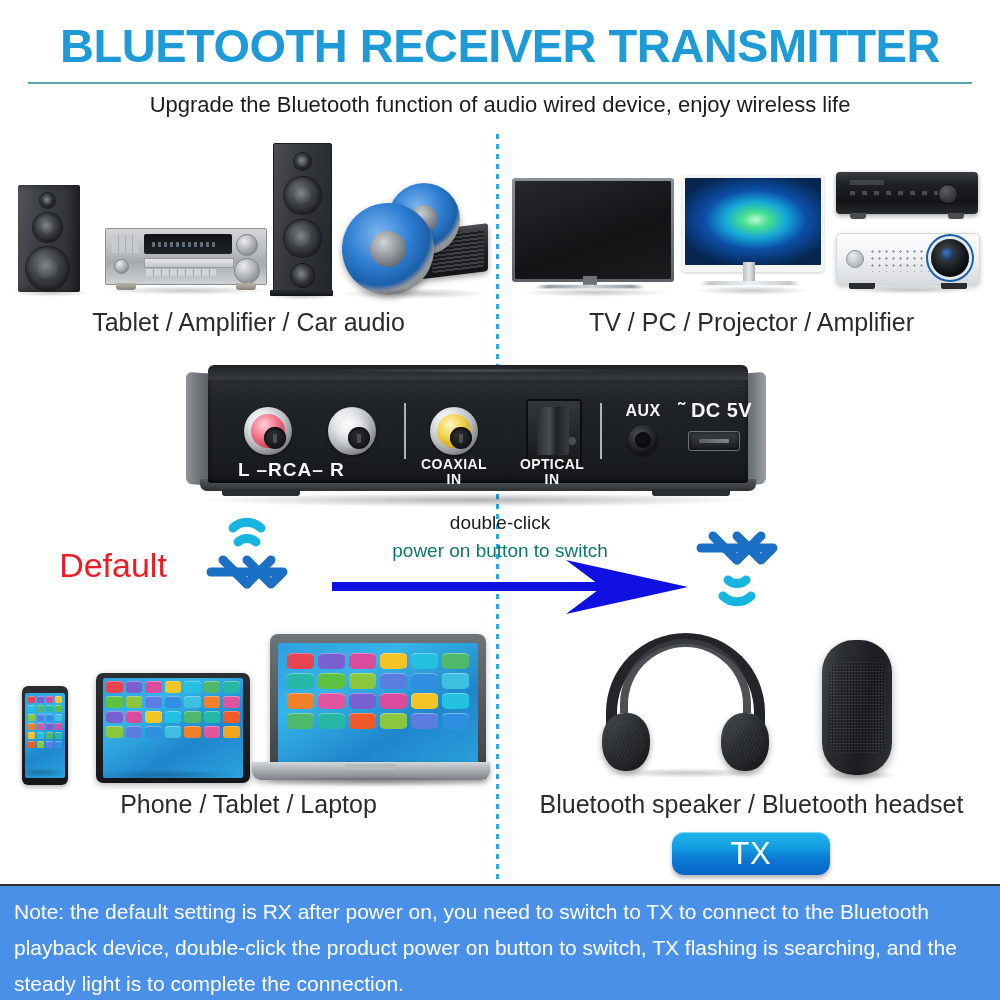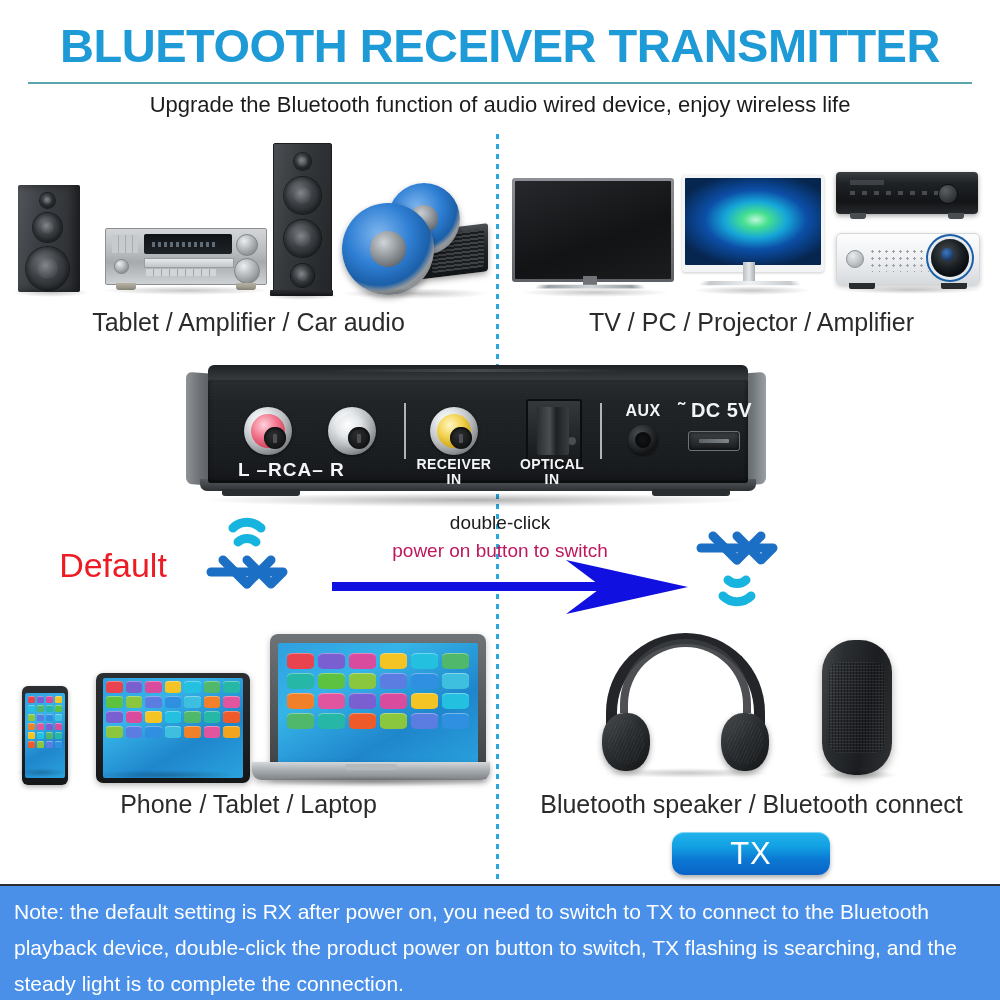--- a/index.html
+++ b/index.html
@@ -233,21 +233,21 @@
   .default-lbl{
     position:absolute;left:28px;top:546px;width:170px;
     text-align:center;font-size:34px;color:#ED1C24;white-space:nowrap;
   }
   .bt-rx{position:absolute;left:205px;top:508px;width:84px;height:92px;}
   .bt-tx{position:absolute;left:695px;top:518px;width:84px;height:92px;}
 
   .dclick{position:absolute;left:330px;top:512px;width:340px;text-align:center;
     font-size:19px;color:#1c1c1c;white-space:nowrap;}
   .dclick2{position:absolute;left:330px;top:540px;width:340px;text-align:center;
-    font-size:19px;color:#be185d;white-space:nowrap;}
+    font-size:19px;color:#0f766e;white-space:nowrap;}
   .arrow-shaft{position:absolute;left:332px;top:582px;width:290px;height:9px;background:#1010E0;}
   .arrow-head{position:absolute;left:560px;top:556px;width:130px;height:62px;}
 
   
   .phone{position:absolute;left:22px;top:686px;width:40px;height:85px;
     background:linear-gradient(180deg,#2c2f32,#141618);border-radius:6px;padding:7px 3px;
     box-shadow:0 2px 5px rgba(0,0,0,.3);}
   .tablet{position:absolute;left:96px;top:673px;width:140px;height:100px;
     background:linear-gradient(180deg,#2c2f32,#141618);border-radius:7px;padding:5px 7px;
     box-shadow:0 2px 6px rgba(0,0,0,.3);}
@@ -453,21 +453,21 @@
 
       <div class="sep" style="left:392px;top:24px;height:56px;"></div>
 
       <div class="aux"></div>
 
       <div class="usb"></div>
 
       <div class="rca-lbl" style="left:30px;top:80px;">L –RCA– R</div>
 
       <div class="port-lbl" style="left:198px;top:78px;width:96px;">
-        <span>RECEIVER</span><br>
+        <span>COAXIAL</span><br>
         <span>IN</span>
       </div>
 
       <div class="port-lbl" style="left:296px;top:78px;width:96px;">
         <span>OPTICAL</span><br>
         <span>IN</span>
       </div>
 
       <div class="port-lbl" style="left:410px;top:24px;width:50px;font-size:16px;">AUX</div>
 
@@ -627,19 +627,19 @@
       <div class="hp-band2"></div>
       <div class="hp-cup" style="left:4px;"></div>
       <div class="hp-cup" style="right:4px;"></div>
     </div>
     <div class="shadow-el" style="left:604px;top:768px;width:166px;height:10px;"></div>
 
     <div class="btspk"></div>
     <div class="shadow-el" style="left:818px;top:770px;width:80px;height:10px;"></div>
   </div>
 
-  <div class="cap cap-br">Bluetooth speaker / Bluetooth connect</div>
+  <div class="cap cap-br">Bluetooth speaker / Bluetooth headset</div>
 
   <div class="badge badge-tx">TX</div>
 
   <div class="note">Note: the default setting is RX after power on, you need to switch to TX to connect to the Bluetooth playback device, double-click the product power on button to switch, TX flashing is searching, and the steady light is to complete the connection.</div>
 
 </div>
 
 </body></html>

